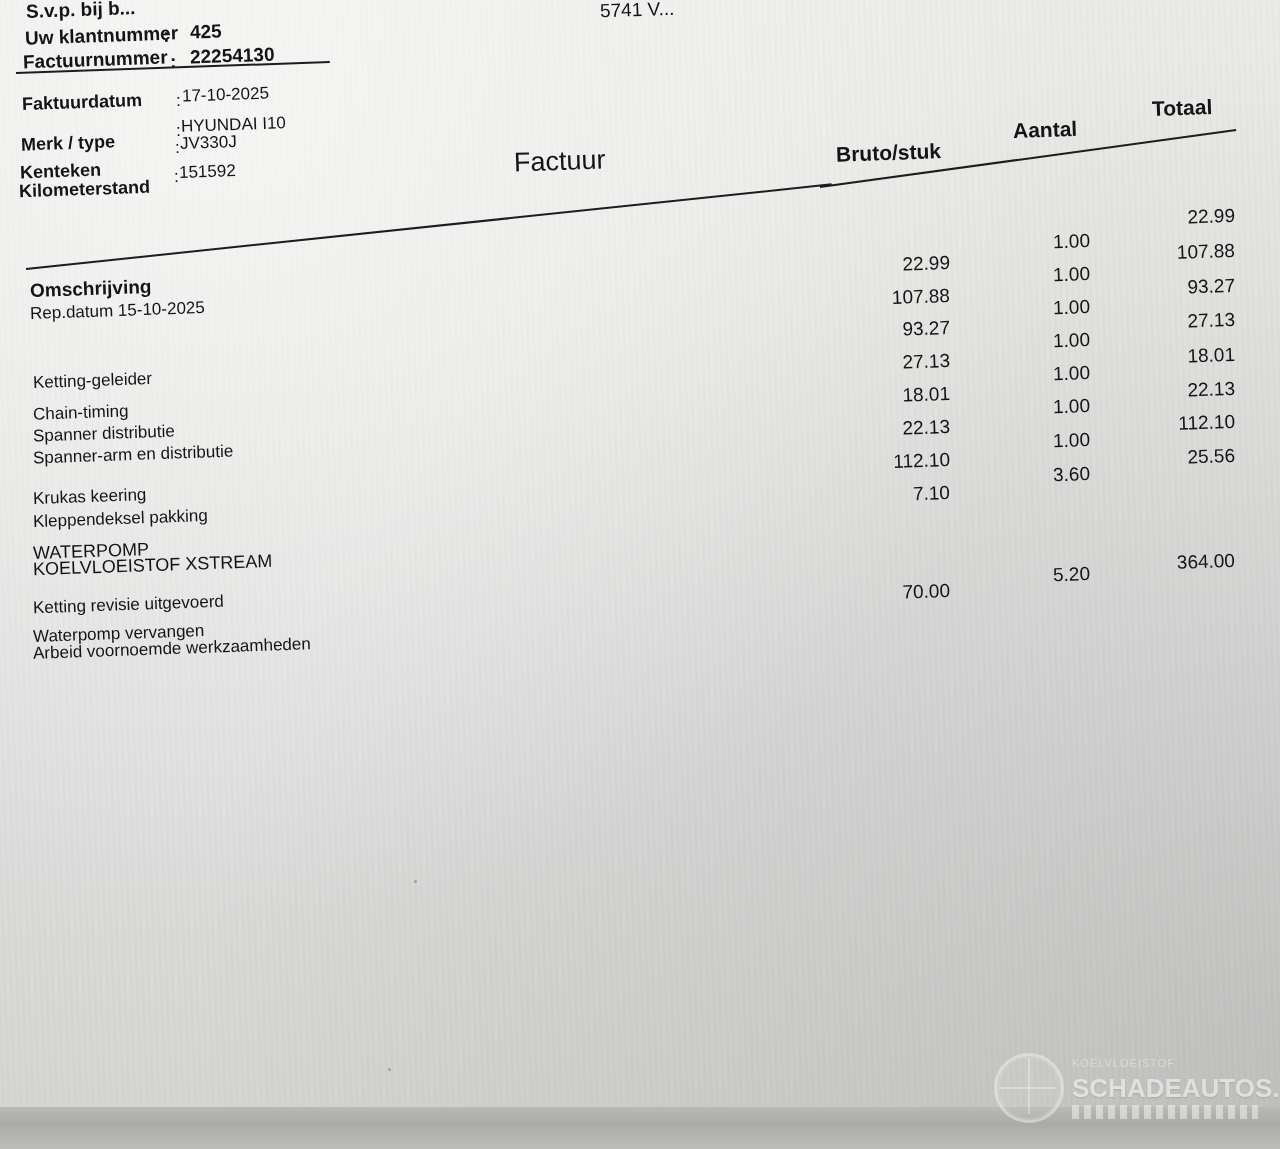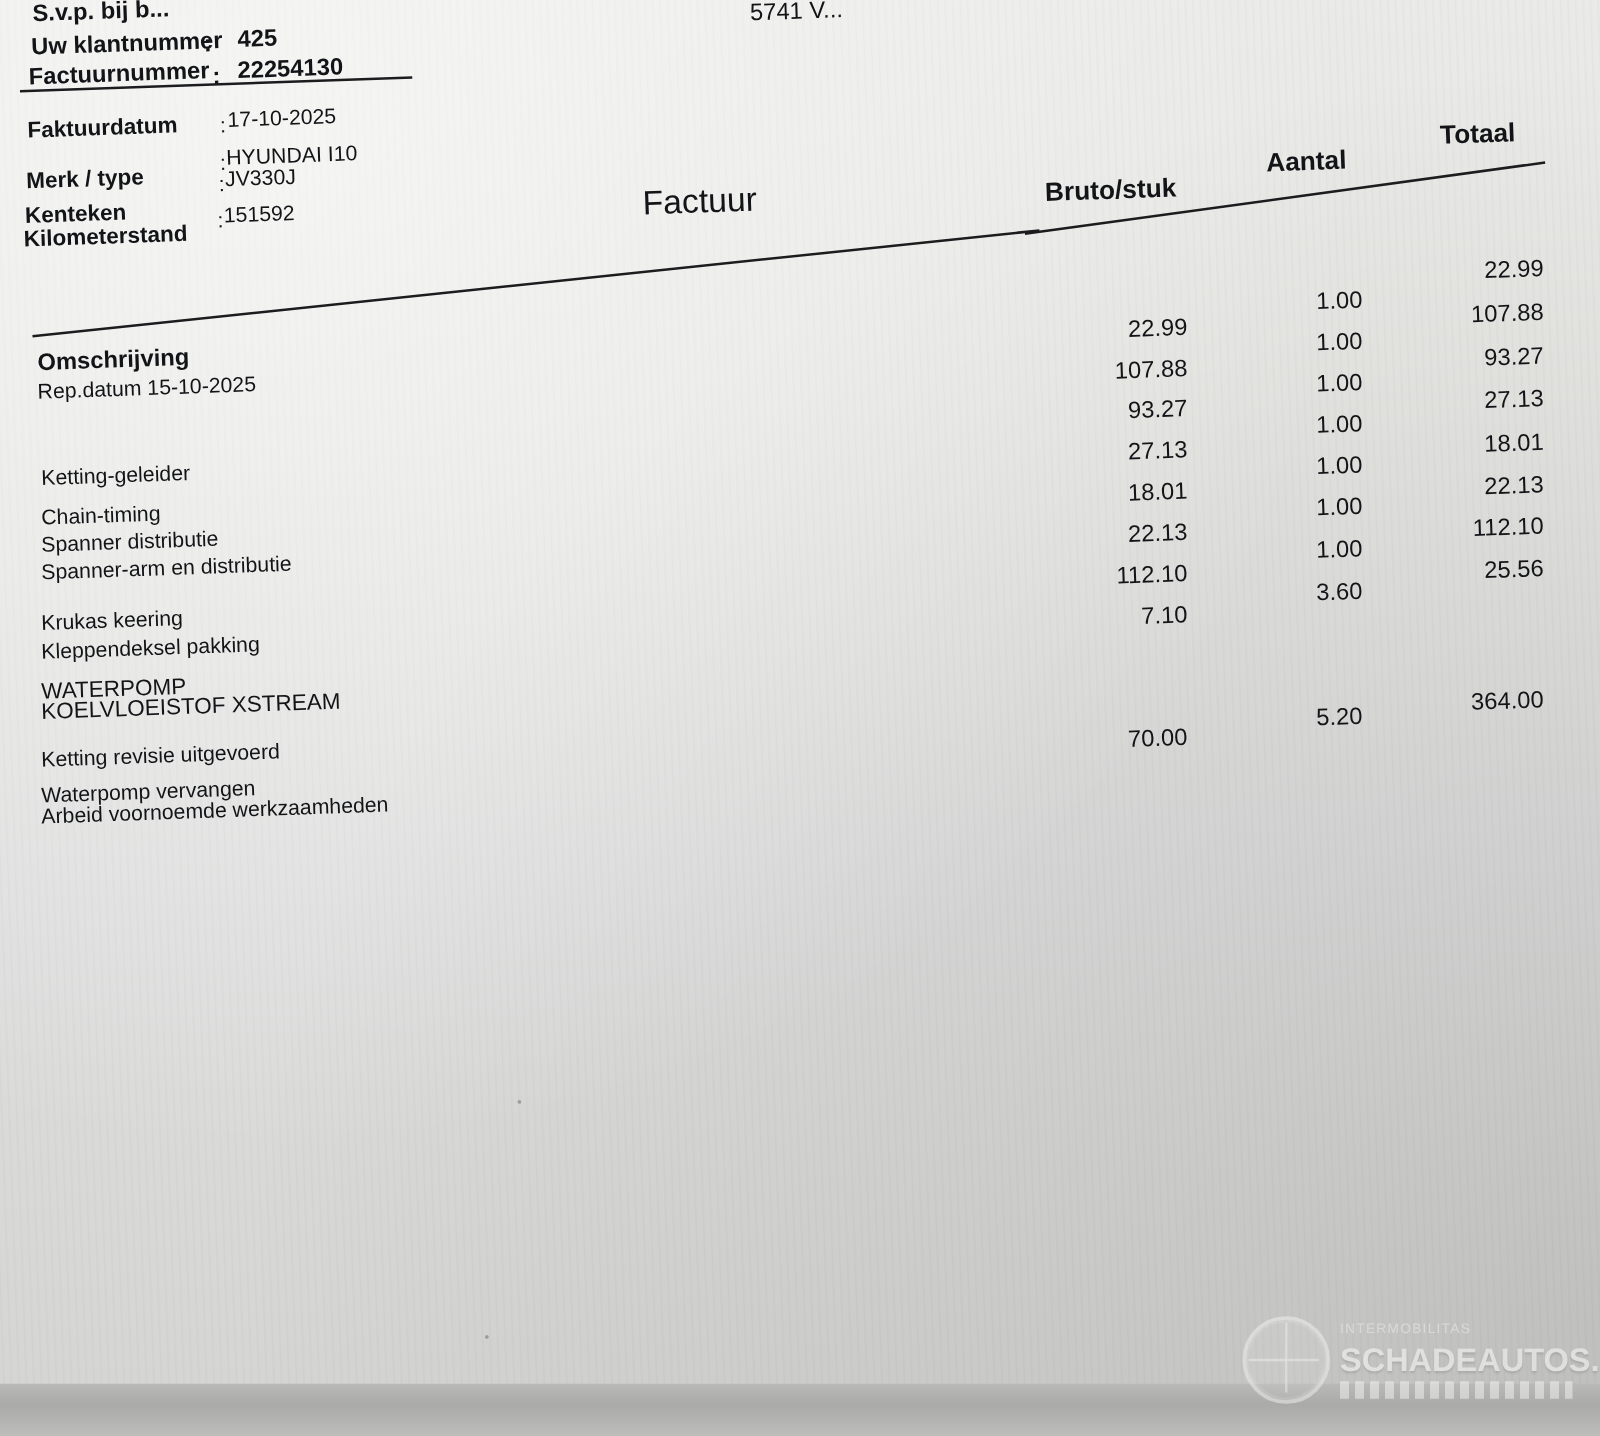--- a/index.html
+++ b/index.html
@@ -254,17 +254,17 @@
     <div class="txt amt" style="left:1110px; top:553px; width:125px;">364.00</div>
 
     <div class="speck" style="left:414px; top:880px;"></div>
     <div class="speck" style="left:388px; top:1068px;"></div>
   </div>
 
   <div id="desk-band"></div>
 
   <div id="watermark">
     <div id="wm-globe"></div>
-    <div id="wm-sub">INTERMOBILITAS</div>
+    <div id="wm-sub">KOELVLOEISTOF</div>
     <div id="wm-main">SCHADEAUTOS.NL</div>
     <div id="wm-bars"></div>
   </div>
 </div>
 
 </body></html>

